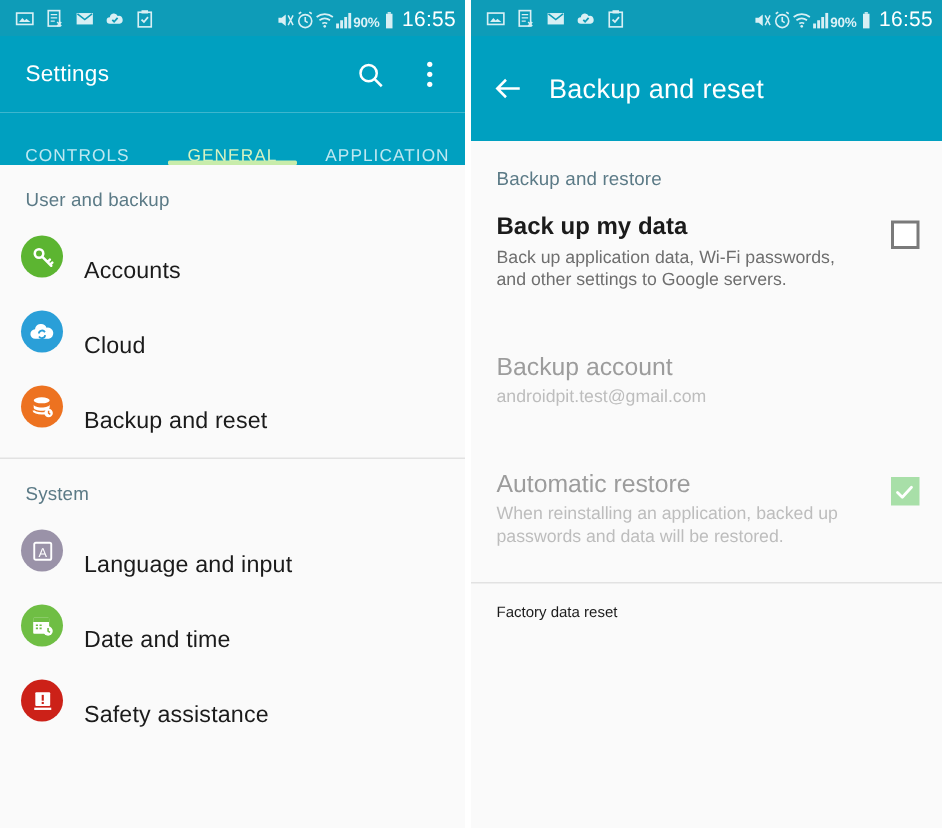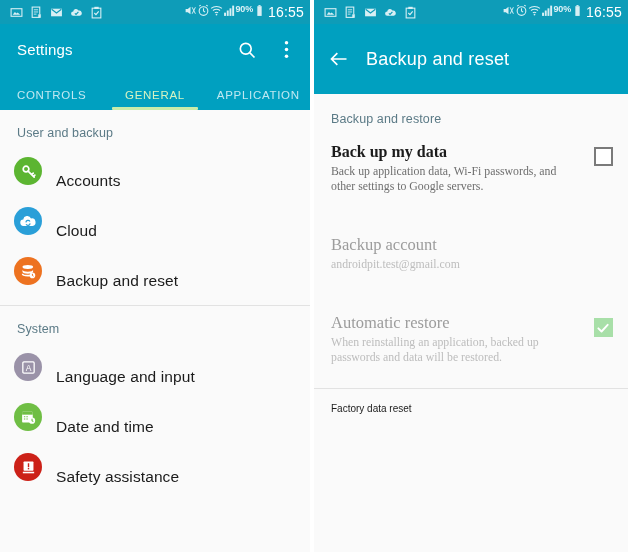--- a/index.html
+++ b/index.html
@@ -12,41 +12,41 @@
   .screens { display: flex; width: 628px; height: 552px; }
   .panel { width: 314px; height: 552px; position: relative; background: #fafafa; overflow: hidden; }
   .panel.left { border-right: 4px solid #ffffff; width: 314px; }
 
   
   .statusbar {
     height: 24px; background: #0e9cb8; display: flex; align-items: center;
     padding: 0 6px 0 10px; color: #eaf7fa;
   }
   .sb-left { display: flex; align-items: center; gap: 7px; }
-  .sb-right { display: flex; align-items: flex-start; margin-left: auto; }
+  .sb-right { display: flex; align-items: flex-end; margin-left: auto; }
   .sb-ico { width: 13px; height: 13px; display: block; opacity: .92; }
   .sb-batt-pct { font-size: 9px; font-weight: bold; letter-spacing: -.2px; color: #ddf2f7; }
   .sb-clock { font-size: 14px; color: #ffffff; letter-spacing: .2px; margin-left: 2px; }
 
   
   .appbar {
     height: 51px; background: #00a0c0; display: flex; align-items: center;
     padding: 0 13px 0 17px;
   }
   .appbar.right { height: 70px; padding-left: 14px; }
   .app-title { color: #ffffff; font-size: 15px; letter-spacing: .2px; }
   .app-title.sub { font-size: 18px; margin-left: 16px; }
   .appbar-actions { margin-left: auto; display: flex; align-items: center; gap: 17px; }
   .ic-btn { width: 22px; height: 22px; display: flex; align-items: center; justify-content: center; cursor: pointer; }
 
   
   .tabs { height: 35px; background: #00a0c0; display: flex; align-items: flex-end; position: relative; }
   .tab {
     flex: 1; text-align: center; font-size: 11.5px; letter-spacing: .7px;
-    color: #bfe8f1; padding-bottom: 9px; position: relative; cursor: pointer;
+    color: #bfe8f1; position: relative; cursor: pointer;
   }
   .tab.active { color: #d7f3c2; }
   .tab.active::after {
     content: ""; position: absolute; left: 8%; right: 8%; bottom: 0;
     height: 3px; background: #c8ecaa; border-radius: 1px;
   }
 
   
   .content { background: #fafafa; height: calc(552px - 24px - 51px - 35px); }
   .content.right { height: calc(552px - 24px - 70px); }
@@ -54,21 +54,21 @@
     font-size: 12.5px; color: #5b7a86; padding: 16px 0 6px 17px; letter-spacing: .1px;
   }
   .sec-head.right { padding-left: 17px; padding-top: 18px; }
   .divider { height: 1px; background: #e2e2e2; margin: 9px 0 0 0; }
 
   .row { display: flex; align-items: center; height: 50px; padding-left: 14px; cursor: pointer; }
   .row-label { font-size: 15.5px; color: #1b1b1b; margin-left: 14px; letter-spacing: .1px; margin-top: 20px; }
   .circ { width: 28px; height: 28px; border-radius: 50%; display: flex; align-items: center; justify-content: center; flex: 0 0 28px; }
 
   
-  .setrow { display: flex; align-items: flex-start; padding: 9px 0 9px 17px; font-family: Liberation Serif, serif; }
+  .setrow { display: flex; align-items: flex-start; padding: 9px 0 9px 17px; }
   .setrow .txt { flex: 1; padding-right: 10px; }
   .set-title { font-size: 16px; color: #1b1b1b; font-weight: bold; line-height: 22px; }
   .set-title.dim { color: #9c9c9c; font-weight: normal; font-size: 16.5px; }
   .set-sub { font-size: 11.8px; color: #6e6e6e; line-height: 15px; margin-top: 1px; }
   .set-sub.dim { color: #bdbdbd; }
   .ctrl-wrap { width: 50px; display: flex; justify-content: center; padding-top: 6px; }
 
   .cb-empty { width: 19px; height: 19px; border: 2px solid #7a7a7a; background: #ffffff; }
   .cb-checked { width: 19px; height: 19px; background: #a8dfa8; display: flex; align-items: center; justify-content: center; }
 

